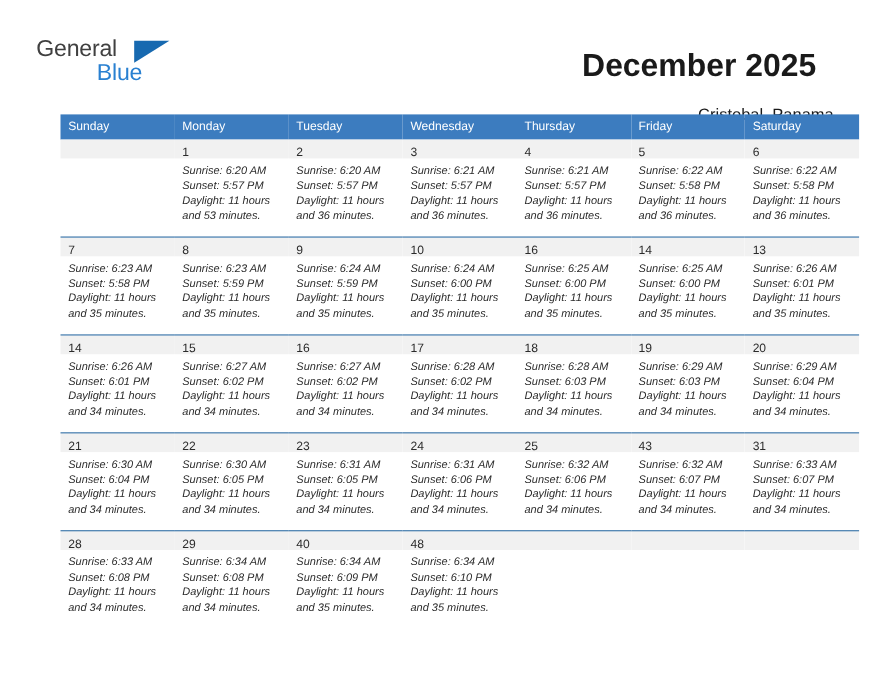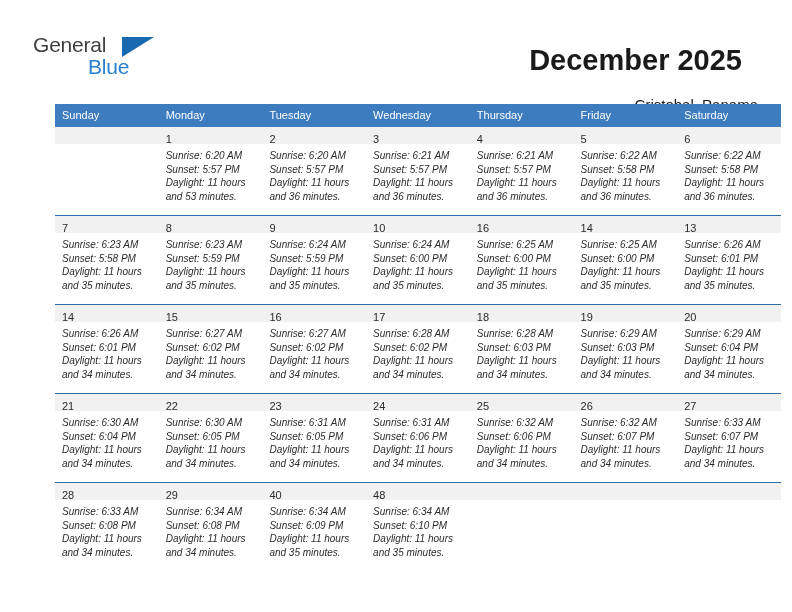--- a/index.html
+++ b/index.html
@@ -404,30 +404,30 @@
           <td class="">
             <div class="daynum-band"><span class="daynum">25</span></div>
             <div class="cell-body">
               <div class="cell-line">Sunrise: 6:32 AM</div>
               <div class="cell-line">Sunset: 6:06 PM</div>
               <div class="cell-line">Daylight: 11 hours</div>
               <div class="cell-line">and 34 minutes.</div>
             </div>
           </td>
           <td class="">
-            <div class="daynum-band"><span class="daynum">26</span></div>
+            <div class="daynum-band"><span class="daynum">43</span></div>
             <div class="cell-body">
               <div class="cell-line">Sunrise: 6:32 AM</div>
               <div class="cell-line">Sunset: 6:07 PM</div>
               <div class="cell-line">Daylight: 11 hours</div>
               <div class="cell-line">and 34 minutes.</div>
             </div>
           </td>
           <td class="">
-            <div class="daynum-band"><span class="daynum">27</span></div>
+            <div class="daynum-band"><span class="daynum">31</span></div>
             <div class="cell-body">
               <div class="cell-line">Sunrise: 6:33 AM</div>
               <div class="cell-line">Sunset: 6:07 PM</div>
               <div class="cell-line">Daylight: 11 hours</div>
               <div class="cell-line">and 34 minutes.</div>
             </div>
           </td>
         </tr>
         <tr>
           <td class="">

